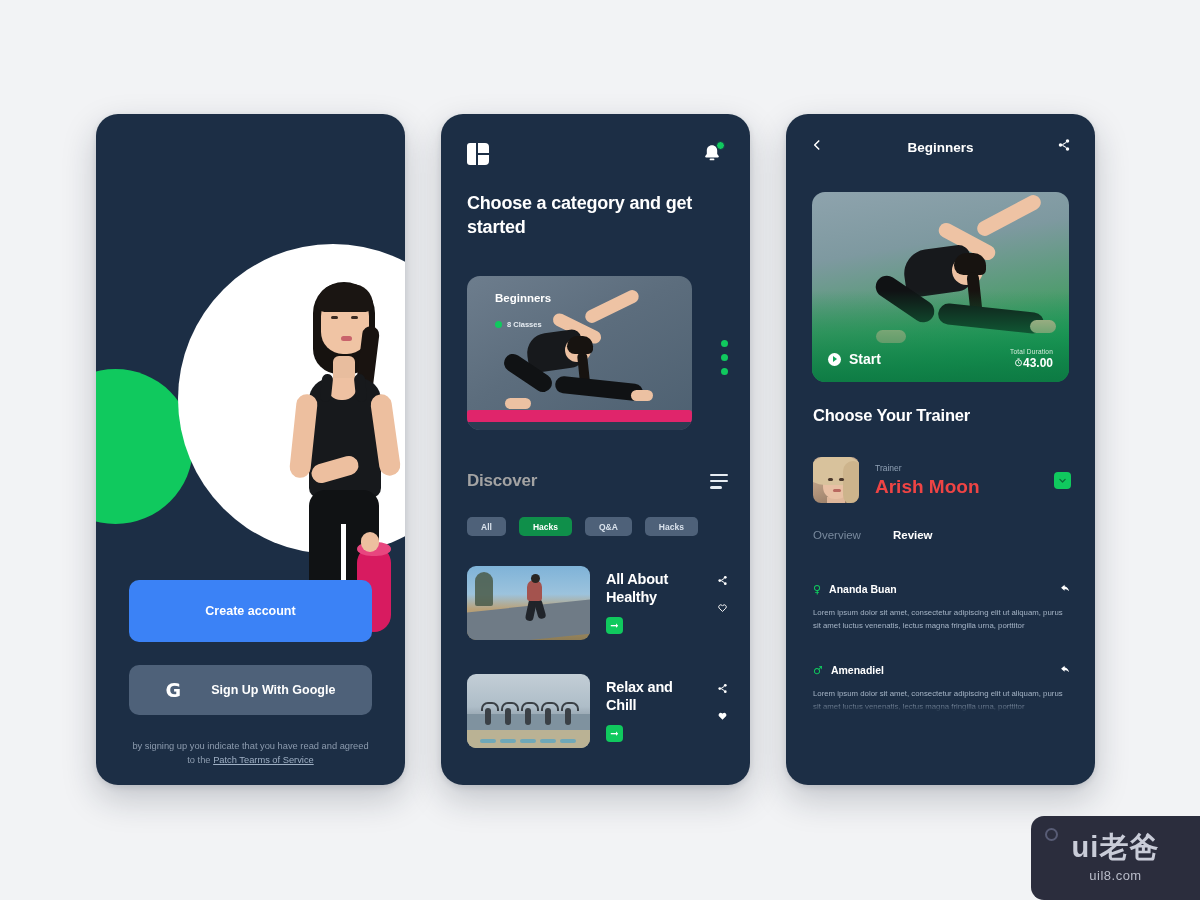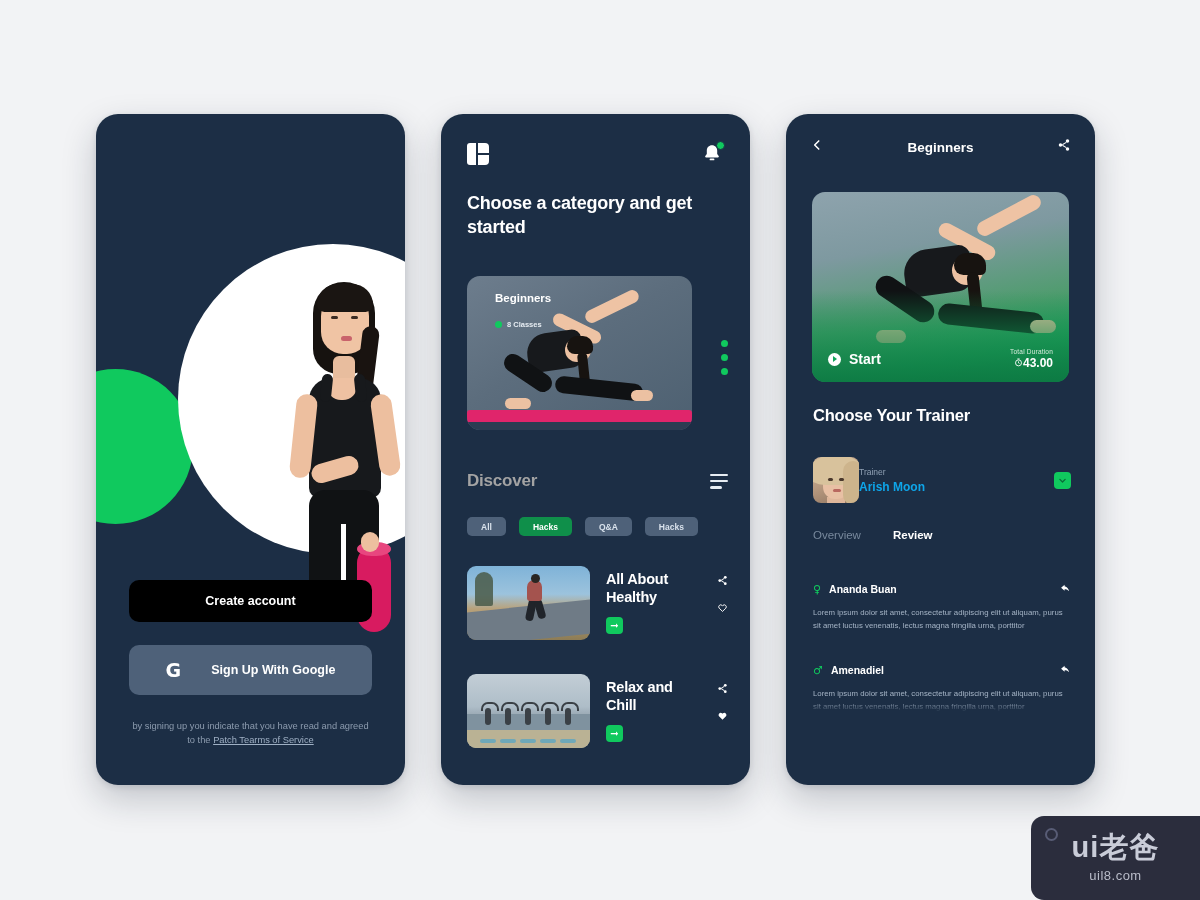--- a/index.html
+++ b/index.html
@@ -59,22 +59,22 @@
   .p-arm-r { position:absolute; left:104px; top:120px; width:21px; height:82px; background:#edbf9f; border-radius:11px; transform:rotate(-8deg); }
   .p-forearm { position:absolute; left:40px; top:186px; width:48px; height:19px; background:#edbf9f; border-radius:10px; transform:rotate(-16deg); }
   .p-legs { position:absolute; left:38px; top:216px; width:70px; height:130px; background:#101214; border-radius:16px 16px 8px 8px; }
   .p-leg-gap { position:absolute; left:70px; top:250px; width:5px; height:96px; background:#ffffff; }
   .p-mat { position:absolute; left:86px; top:272px; width:34px; height:86px; background:#d81b60; border-radius:17px; }
   .p-mat-top { position:absolute; left:86px; top:268px; width:34px; height:14px; background:#e8467f; border-radius:17px/8px; }
   .p-hand { position:absolute; left:90px; top:258px; width:18px; height:20px; background:#edbf9f; border-radius:9px; }
 
   .s1-controls { position: absolute; left: 33px; top: 466px; width: 243px; z-index: 6; }
   .btn-primary {
-    width: 100%; height: 42px; border-radius: 10px;
-    background: #000000; color: #ffffff;
+    width: 100%; height: 62px; border-radius: 10px;
+    background: #3b82f6; color: #ffffff;
     font-size: 12.5px; font-weight: bold;
     display: flex; align-items: center; justify-content: center;
     border: none; cursor: pointer;
   }
   .btn-google {
     width: 100%; height: 50px; border-radius: 10px; margin-top: 23px;
     background: #4e6179; color: #ffffff;
     font-size: 12.5px; font-weight: bold;
     display: flex; align-items: center; justify-content: center;
     gap: 30px; border: none; cursor: pointer;
@@ -231,37 +231,37 @@
     margin-left: 1px;
   }
   .start-btn span { font-size: 14px; font-weight: bold; color: #ffffff; }
   .dur { text-align: right; }
   .dur .lbl { font-size: 6.5px; color: #d6ecdd; letter-spacing: .2px; }
   .dur .val { font-size: 12px; font-weight: bold; color: #ffffff; display: flex; align-items: center; gap: 0; justify-content: flex-end; margin-top: 1px; }
 
   .s3-h2 { position: absolute; left: 27px; top: 292px; font-size: 16.5px; font-weight: bold; color: #ffffff; letter-spacing: -.2px; }
   .trainer-row {
     position: absolute; left: 27px; right: 24px; top: 343px;
-    display: flex; align-items: center; 
+    display: flex; align-items: center; gap: 16px;
   }
   .avatar {
     width: 46px; height: 46px; border-radius: 8px; overflow: hidden; flex: none;
     background: linear-gradient(160deg,#cbb29a 0%,#b89a80 50%,#8e7460 100%);
     position: relative;
   }
   .av-hair { position:absolute; left:-4px; top:-2px; width:54px; height:30px; background:#d8c29c; border-radius:50% 50% 30% 30%; }
   .av-hair2 { position:absolute; left:30px; top:4px; width:20px; height:44px; background:#cdb48c; border-radius:10px; }
   .av-face { position:absolute; left:10px; top:10px; width:26px; height:32px; border-radius:13px 13px 12px 12px; background:#e8c0a4; }
   .av-eye1 { position:absolute; left:15px; top:21px; width:5px; height:2.5px; border-radius:2px; background:#4a382c; }
   .av-eye2 { position:absolute; left:26px; top:21px; width:5px; height:2.5px; border-radius:2px; background:#4a382c; }
   .av-lip { position:absolute; left:20px; top:32px; width:8px; height:3px; border-radius:3px; background:#b9685f; }
   .av-neck { position:absolute; left:14px; top:40px; width:18px; height:8px; background:#dfb79b; }
   .trainer-meta { flex: 1; }
   .trainer-role { font-size: 8.5px; color: #8fa0b4; }
-  .trainer-name { font-size: 12px; font-weight: bold; color: #0ea5e9; margin-top: 3px; }
+  .trainer-name { font-size: 19px; font-weight: bold; color: #ef4444; margin-top: 3px; }
   .trainer-chev {
     width: 17px; height: 17px; border-radius: 4px; background: #10c95e;
     display: flex; align-items: center; justify-content: center; cursor: pointer;
   }
 
   .tabs { position: absolute; left: 27px; top: 415px; display: flex; gap: 32px; }
   .tab { font-size: 11.5px; color: #78899d; cursor: pointer; background: none; border: none; font-family: inherit; }
   .tab.active { color: #ffffff; font-weight: bold; }
 
   .review { position: absolute; left: 27px; right: 24px; }

